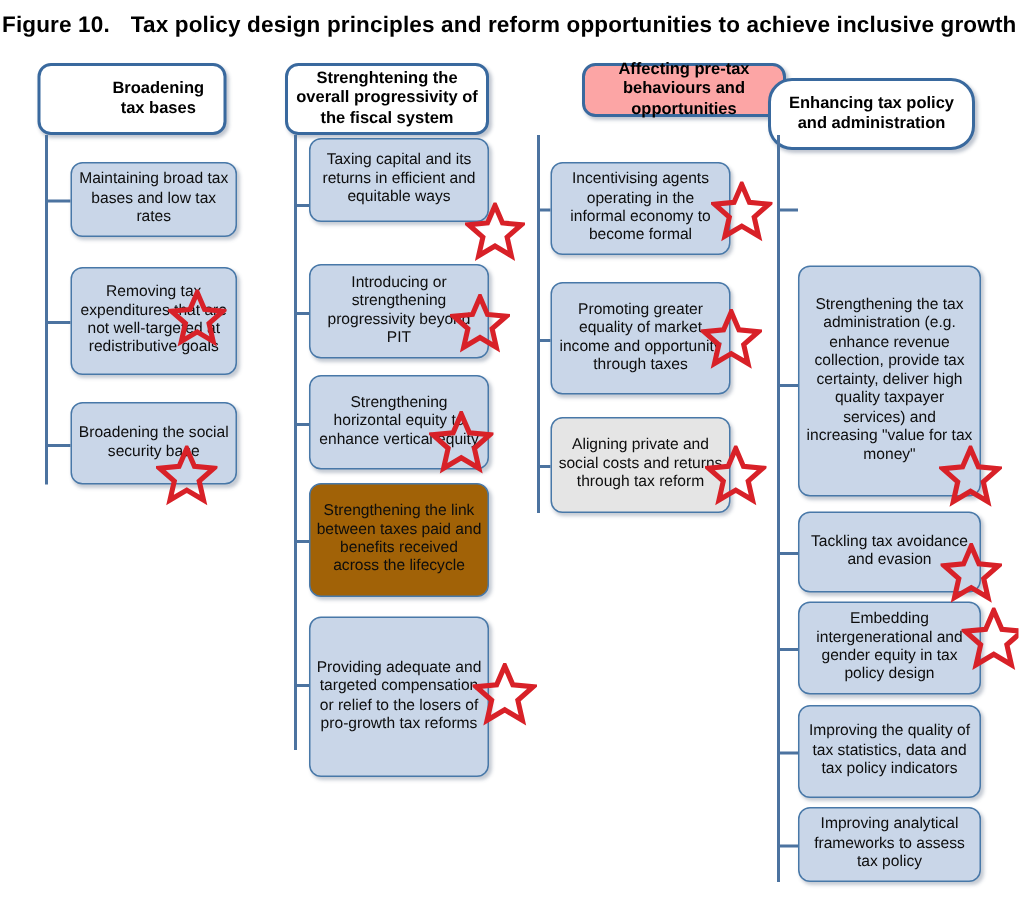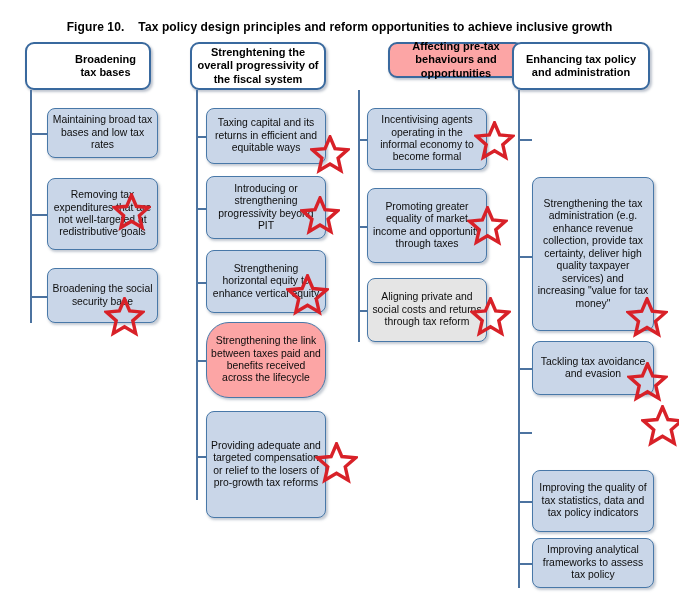--- a/index.html
+++ b/index.html
@@ -10,24 +10,24 @@
   body {
     width: 679px;
     height: 611px;
     position: relative;
     font-family: "Liberation Sans", sans-serif;
     overflow: hidden;
   }
 
   #figure-title {
     position: absolute;
-    left: 0; top: 20px;
+    left: 0; top: 8px;
     width: 679px;
     text-align: center;
-    font-size: 12px;
+    font-size: 15px;
     font-weight: bold;
     color: #000000;
     letter-spacing: 0.1px;
   }
   #figure-title .fig-label {
     margin-right: 14px;
   }
 
   #diagram {
     position: absolute;
@@ -112,65 +112,68 @@
     <div class="node" style="left: 47px; top: 178px; width: 111px; height: 72px; background: rgb(201, 214, 232); border-color: rgb(72, 120, 168);">
       <span class="node-text">Removing tax expenditures that are not well-targeted at redistributive goals</span>
     </div>
     <div class="stub" style="left: 32px; top: 295.5px; width: 15px; background: rgb(76, 115, 160);"></div>
     <div class="node" style="left: 47px; top: 268px; width: 111px; height: 55px; background: rgb(201, 214, 232); border-color: rgb(72, 120, 168);">
       <span class="node-text">Broadening the social security base</span>
     </div>
     <div class="col-header" style="left: 190px; top: 42px; width: 136px; height: 48px; border-color: rgb(57, 105, 158); background: rgb(255, 255, 255);">Strenghtening the overall progressivity of the fiscal system</div>
     <div class="trunk" style="left: 196px; top: 90px; height: 410px; background: rgb(76, 115, 160);"></div>
     <div class="stub" style="left: 198px; top: 136px; width: 8px; background: rgb(76, 115, 160);"></div>
-    <div class="node" style="left: 206px; top: 108px; width: 120px; height: 56px; background: rgb(201, 214, 232); border-color: rgb(72, 120, 168);">
+    <div class="node" style="left: 206px; top: 92px; width: 120px; height: 56px; background: rgb(201, 214, 232); border-color: rgb(72, 120, 168);">
       <span class="node-text">Taxing capital and its returns in efficient and equitable ways</span>
     </div>
     <div class="stub" style="left: 198px; top: 207.5px; width: 8px; background: rgb(76, 115, 160);"></div>
     <div class="node" style="left: 206px; top: 176px; width: 120px; height: 63px; background: rgb(201, 214, 232); border-color: rgb(72, 120, 168);">
       <span class="node-text">Introducing or strengthening progressivity beyond PIT</span>
     </div>
     <div class="stub" style="left: 198px; top: 281.5px; width: 8px; background: rgb(76, 115, 160);"></div>
     <div class="node" style="left: 206px; top: 250px; width: 120px; height: 63px; background: rgb(201, 214, 232); border-color: rgb(72, 120, 168);">
       <span class="node-text">Strengthening horizontal equity to enhance vertical equity</span>
     </div>
     <div class="stub" style="left: 198px; top: 360px; width: 8px; background: rgb(76, 115, 160);"></div>
-    <div class="node" style="left: 206px; top: 322px; width: 120px; height: 76px; background: #fca5a5; border-color: rgb(72, 120, 168); border-radius: 23px;">
+    <div class="node" style="left: 206px; top: 322px; width: 120px; height: 76px; background: #a16207; border-color: rgb(72, 120, 168);">
       <span class="node-text">Strengthening the link between taxes paid and benefits received across the lifecycle</span>
     </div>
     <div class="stub" style="left: 198px; top: 455.5px; width: 8px; background: rgb(76, 115, 160);"></div>
     <div class="node" style="left: 206px; top: 411px; width: 120px; height: 107px; background: rgb(201, 214, 232); border-color: rgb(72, 120, 168);">
       <span class="node-text">Providing adequate and targeted compensation or relief to the losers of pro-growth tax reforms</span>
     </div>
     <div class="col-header" style="left: 352px; top: 42px; width: 136px; height: 36px; border-color: rgb(57, 105, 158); background: #fca5a5; margin-left: 36px;">Affecting pre-tax behaviours and opportunities</div>
     <div class="trunk" style="left: 358px; top: 90px; height: 252px; background: rgb(76, 115, 160);"></div>
     <div class="stub" style="left: 360px; top: 139px; width: 7px; background: rgb(76, 115, 160);"></div>
     <div class="node" style="left: 367px; top: 108px; width: 120px; height: 62px; background: rgb(201, 214, 232); border-color: rgb(72, 120, 168);">
       <span class="node-text">Incentivising agents operating in the informal economy to become formal</span>
     </div>
     <div class="stub" style="left: 360px; top: 225.5px; width: 7px; background: rgb(76, 115, 160);"></div>
     <div class="node" style="left: 367px; top: 188px; width: 120px; height: 75px; background: rgb(201, 214, 232); border-color: rgb(72, 120, 168);">
       <span class="node-text">Promoting greater equality of market income and opportunity through taxes</span>
     </div>
     <div class="stub" style="left: 360px; top: 310px; width: 7px; background: rgb(76, 115, 160);"></div>
     <div class="node" style="left: 367px; top: 278px; width: 120px; height: 64px; background: #e5e5e5; border-color: rgb(72, 120, 168);">
       <span class="node-text">Aligning private and social costs and returns through tax reform</span>
     </div>
-    <div class="col-header" style="left: 512px; top: 42px; width: 138px; height: 48px; border-color: rgb(57, 105, 158); background: rgb(255, 255, 255);">Enhancing tax policy and administration</div>
+    <div class="col-header" style="left: 512px; top: 52px; width: 138px; height: 48px; border-color: rgb(57, 105, 158); background: rgb(255, 255, 255); border-radius: 16px;">Enhancing tax policy and administration</div>
     <div class="trunk" style="left: 518px; top: 90px; height: 498px; background: rgb(76, 115, 160);"></div>
     <div class="stub" style="left: 520px; top: 139px; width: 12px; background: rgb(76, 115, 160);"></div>
     <div class="stub" style="left: 520px; top: 256px; width: 12px; background: rgb(76, 115, 160);"></div>
     <div class="node" style="left: 532px; top: 177px; width: 122px; height: 154px; background: rgb(201, 214, 232); border-color: rgb(72, 120, 168);">
       <span class="node-text">Strengthening the tax administration (e.g. enhance revenue collection, provide tax certainty, deliver high quality taxpayer services) and increasing "value for tax money"</span>
     </div>
     <div class="stub" style="left: 520px; top: 368px; width: 12px; background: rgb(76, 115, 160);"></div>
     <div class="node" style="left: 532px; top: 341px; width: 122px; height: 54px; background: rgb(201, 214, 232); border-color: rgb(72, 120, 168);">
       <span class="node-text">Tackling tax avoidance and evasion</span>
     </div>
     <div class="stub" style="left: 520px; top: 432px; width: 12px; background: rgb(76, 115, 160);"></div>
+    <div class="node" style="left: 532px; top: 401px; width: 122px; height: 62px; background: rgb(201, 214, 232); border-color: rgb(72, 120, 168);">
+      <span class="node-text">Embedding intergenerational and gender equity in tax policy design</span>
+    </div>
     <div class="stub" style="left: 520px; top: 501px; width: 12px; background: rgb(76, 115, 160);"></div>
     <div class="node" style="left: 532px; top: 470px; width: 122px; height: 62px; background: rgb(201, 214, 232); border-color: rgb(72, 120, 168);">
       <span class="node-text">Improving the quality of tax statistics, data and tax policy indicators</span>
     </div>
     <div class="stub" style="left: 520px; top: 563px; width: 12px; background: rgb(76, 115, 160);"></div>
     <div class="node" style="left: 532px; top: 538px; width: 122px; height: 50px; background: rgb(201, 214, 232); border-color: rgb(72, 120, 168);">
       <span class="node-text">Improving analytical frameworks to assess tax policy</span>
     </div>
     <div class="star" style="left: 112px; top: 193px; width: 39px; height: 39px;">
       <svg width="39" height="39" viewBox="0 0 39 39">

